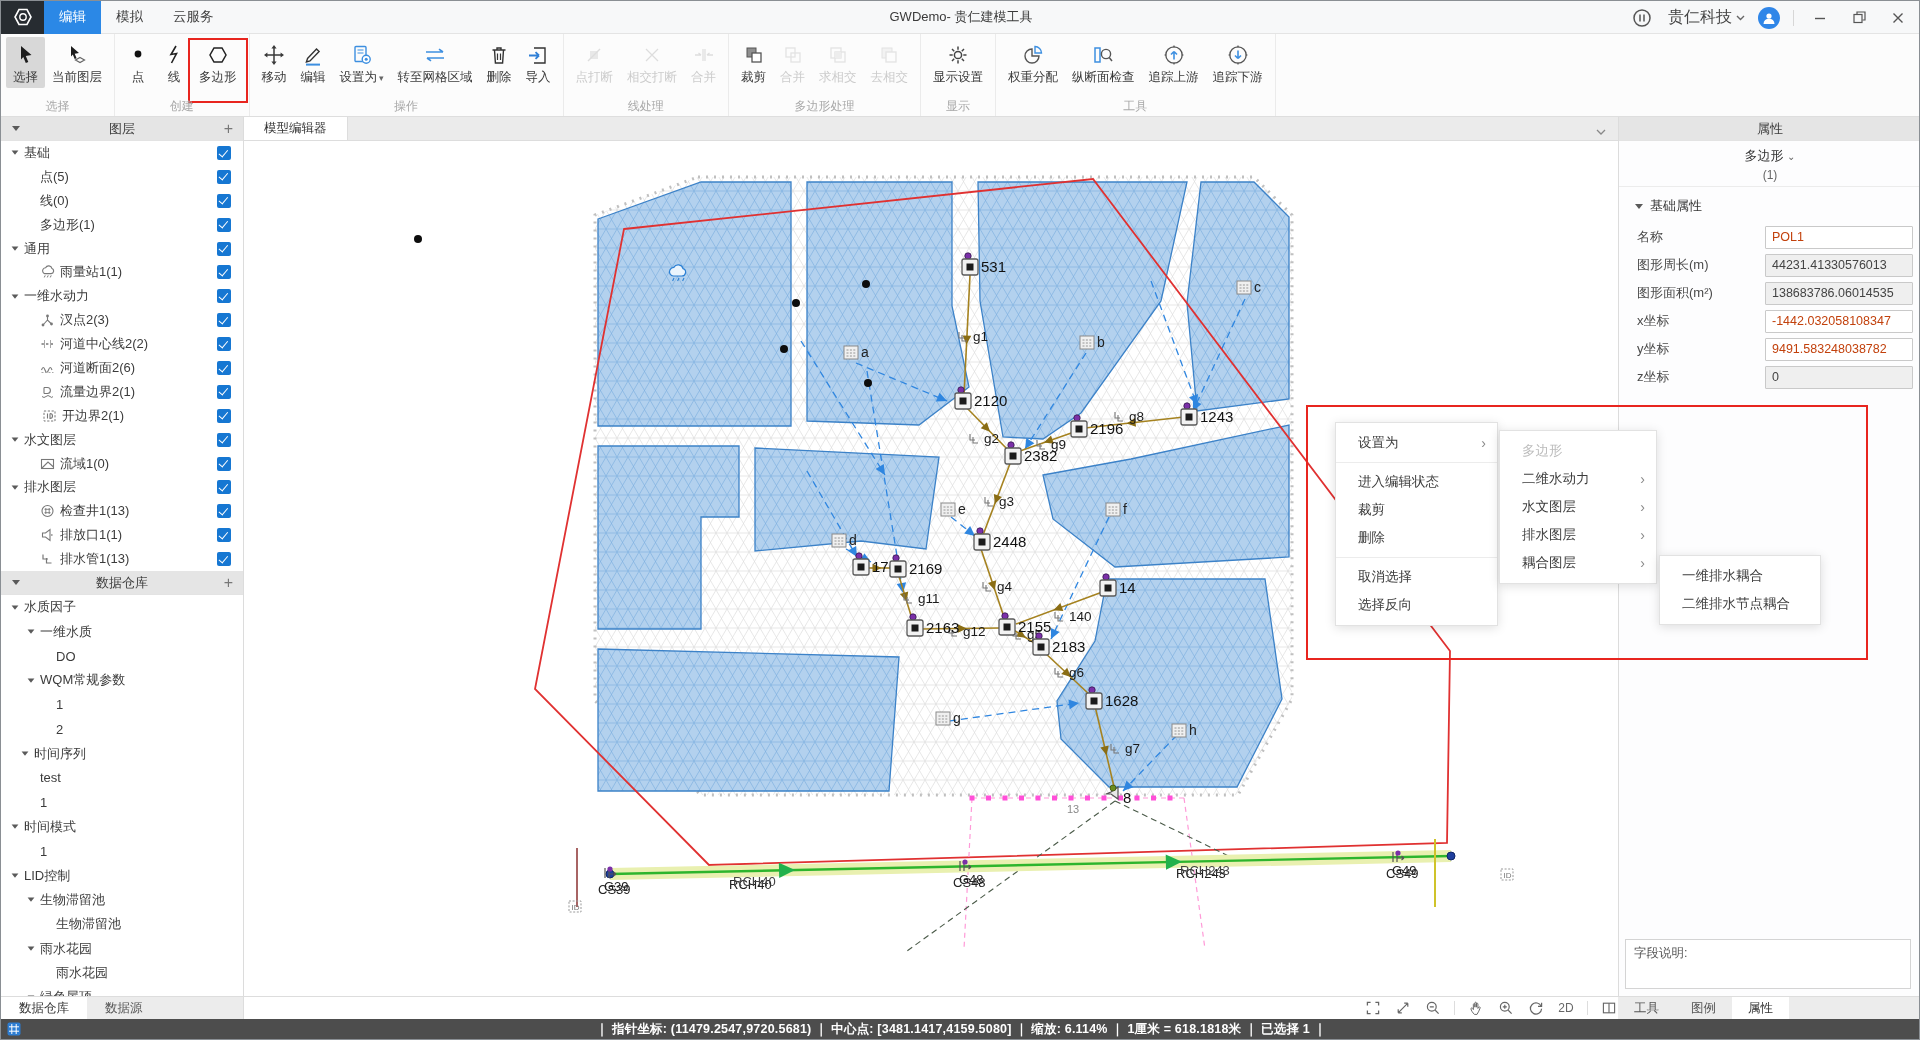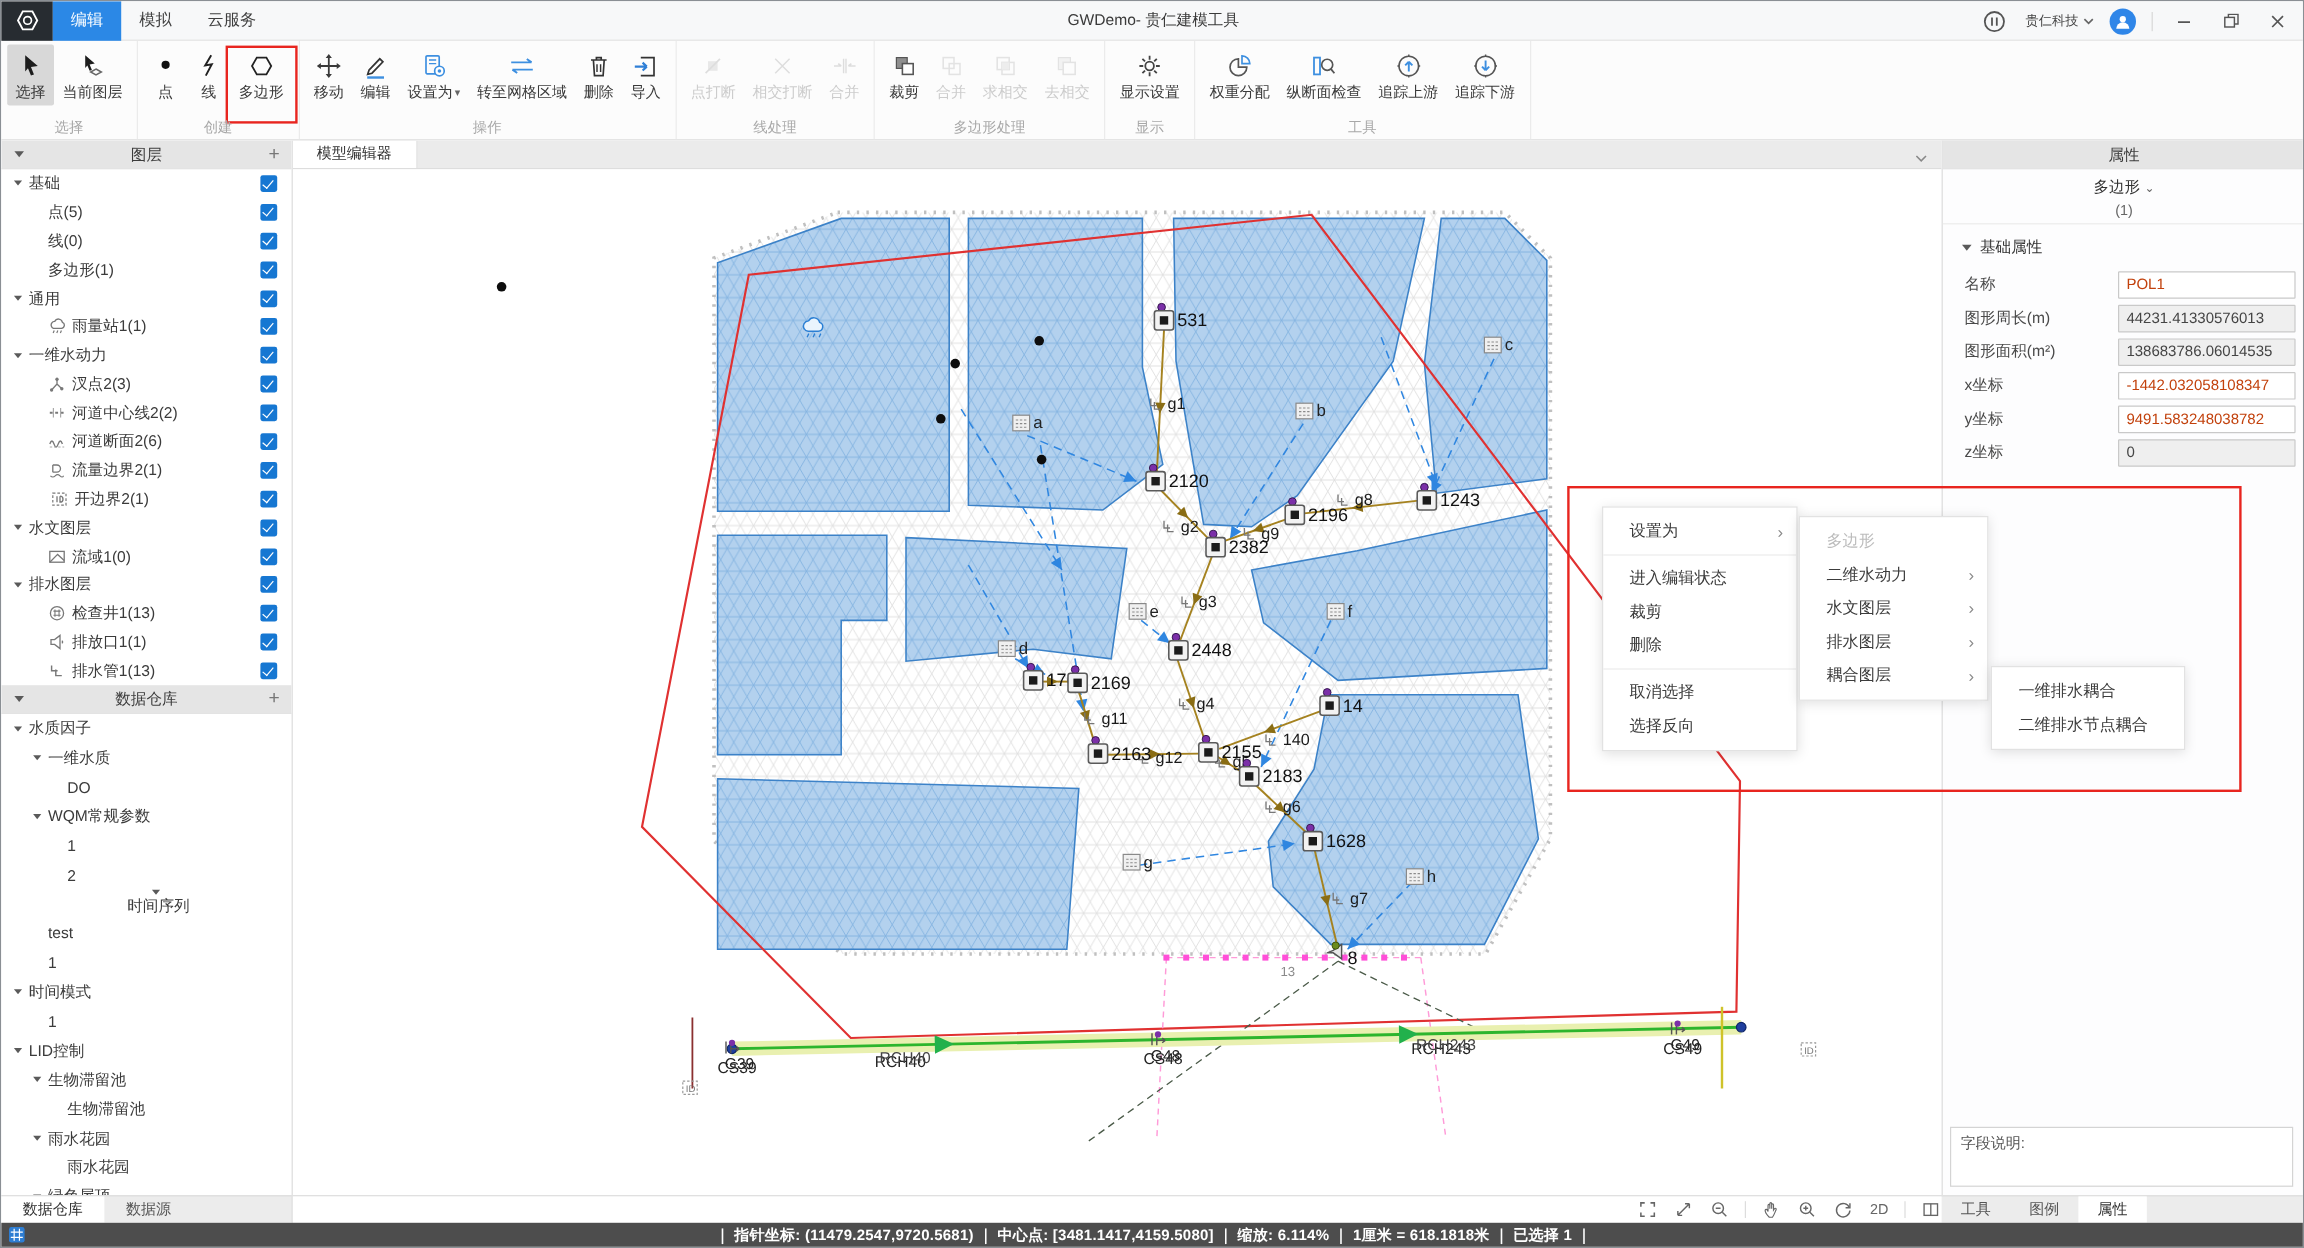--- a/index.html
+++ b/index.html
@@ -5,21 +5,21 @@
 *{margin:0;padding:0;box-sizing:border-box;font-family:"Liberation Sans","DejaVu Sans",sans-serif}
 html,body{width:1920px;height:1040px}
 body{position:relative;background:#fff;overflow:hidden;font-size:13px;color:#333;border:1px solid #8a8f94}
 
 .titlebar{position:absolute;left:0;top:0;width:1920px;height:33px;background:#f7f8f9;border-bottom:1px solid #e4e4e4;display:flex;align-items:center;z-index:4}
 .logo{width:43px;height:33px;background:#272c31;display:flex;align-items:center;justify-content:center;flex:0 0 auto}
 .apptab{height:33px;padding:0 15px;display:flex;align-items:center;font-size:13.5px;color:#3f3f3f;cursor:default}
 .apptab.active{background:#2b88e6;color:#fff}
 .tb-title{position:absolute;left:50%;transform:translateX(-50%);font-size:13px;color:#3a3a3a;white-space:nowrap}
 .tb-right{position:absolute;right:10px;top:0;height:33px;display:flex;align-items:center;gap:13px}
-.org{display:flex;align-items:center;gap:4px;font-size:11px;color:#444}
+.org{display:flex;align-items:center;gap:4px;font-size:16px;color:#444}
 .avatar{width:22px;height:22px;border-radius:50%;background:#2f86e8;display:flex;align-items:center;justify-content:center}
 .tb-sep{width:1px;height:16px;background:#d7d7d7}
 .winbtn{width:26px;height:26px;display:flex;align-items:center;justify-content:center;color:#555}
 
 .ribbon{position:absolute;left:0;top:33px;width:1920px;height:83px;background:#fcfcfc;border-bottom:1px solid #dedede;display:flex;z-index:3}
 .rgroup{position:relative;border-right:1px solid #ebebeb;padding:3px 5px 17px 5px;display:flex;align-items:flex-start}
 .glabel{position:absolute;bottom:1px;left:0;right:0;text-align:center;font-size:12px;color:#a8a8a8;pointer-events:none}
 .rbtn{display:flex;flex-direction:column;align-items:center;gap:1px;padding:4px 7px 2px;border-radius:2px;position:relative;min-width:36px;cursor:default}
 .rbtn .ric{height:27px;display:flex;align-items:center;justify-content:center}
 .rbtn .rlb{font-size:12.5px;color:#3a3a3a;white-space:nowrap;display:flex;align-items:center;gap:2px}
@@ -566,21 +566,21 @@
         <span class="tlabel">WQM常规参数</span>
       </div>
       <div class="trow" style="height: 24.4px; padding-left: 42px;">
         <span class="arrowbox"></span>
         <span class="tlabel">1</span>
       </div>
       <div class="trow" style="height: 24.4px; padding-left: 42px;">
         <span class="arrowbox"></span>
         <span class="tlabel">2</span>
       </div>
-      <div class="trow" style="height: 24.4px; padding-left: 20px; flex-direction: column;">
+      <div class="trow" style="height: 24.4px; padding-left: 20px;">
         <span class="arrowbox">
           <span class="tri-d"></span>
         </span>
         <span class="tlabel">时间序列</span>
       </div>
       <div class="trow" style="height: 24.4px; padding-left: 26px;">
         <span class="arrowbox"></span>
         <span class="tlabel">test</span>
       </div>
       <div class="trow" style="height: 24.4px; padding-left: 26px;">

